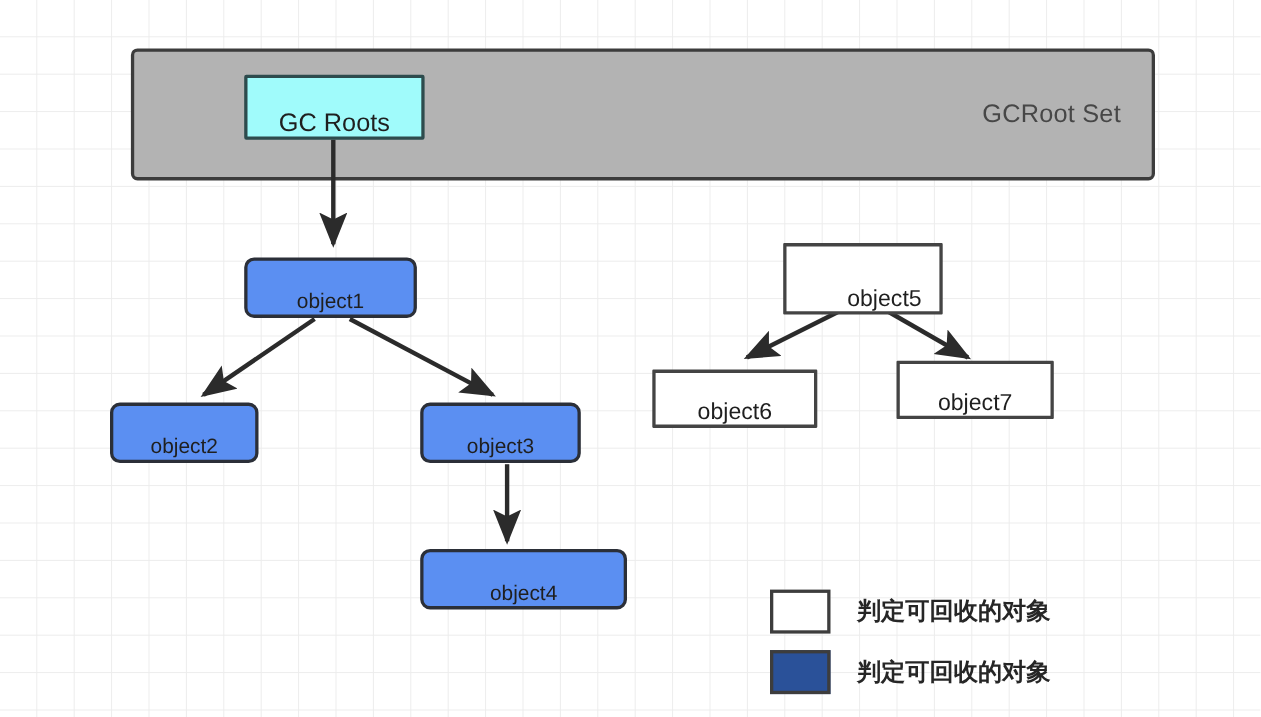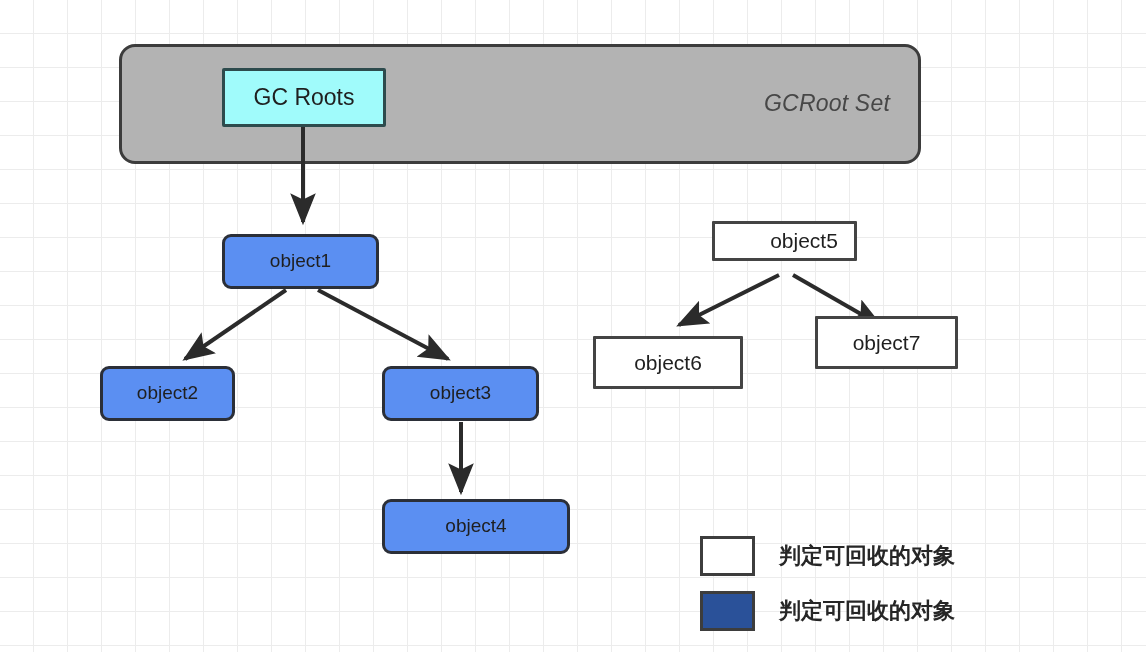--- a/index.html
+++ b/index.html
@@ -18,41 +18,40 @@
       linear-gradient(to bottom, #ececec 1px, transparent 1px);
     background-size: 34px 34px;
     background-position: -1px -1px;
     font-family: "Liberation Sans", "DejaVu Sans", sans-serif;
   }
 
   .node {
     position: absolute;
     box-sizing: border-box;
     display: flex;
-    align-items: center;
+    align-items: flex-end;
     justify-content: center;
     text-align: center;
     color: #1f1f1f;
     line-height: 1.1;
     z-index: 3;
   }
 
   
   .gcroot-set {
     left: 119px;
     top: 44px;
-    width: 802px;
+    width: 931px;
     height: 120px;
     background: #b3b3b3;
     border: 3px solid #3c3c3c;
-    border-radius: 16px;
+    border-radius: 6px;
     justify-content: flex-end;
     align-items: center;
     z-index: 1;
-    font-style: italic;
   }
   .gcroot-set-label {
     font-size: 23px;
     color: #474747;
     padding-right: 28px;
     letter-spacing: .2px;
   }
 
   
   .gc-roots {
@@ -78,25 +77,25 @@
   
   .obj-garbage {
     background: #ffffff;
     border: 3px solid #444444;
     border-radius: 1px;
     font-size: 21px;
   }
 
   #n-object1 { left: 222px;  top: 234px; width: 157px; height: 55px; }
   #n-object2 { left: 100px;  top: 366px; width: 135px; height: 55px; }
-  #n-object3 { left: 382px;  top: 366px; width: 157px; height: 55px; }
+  #n-object3 { left: 382px;  top: 366px; width: 146px; height: 55px; }
   #n-object4 { left: 382px;  top: 499px; width: 188px; height: 55px; }
-  #n-object5 { left: 712px;  top: 221px; width: 145px; height: 40px; padding-left: 39px; }
+  #n-object5 { left: 712px;  top: 221px; width: 145px; height: 65px; padding-left: 39px; }
   #n-object6 { left: 593px;  top: 336px; width: 150px; height: 53px; }
-  #n-object7 { left: 815px;  top: 316px; width: 143px; height: 53px; }
+  #n-object7 { left: 815px;  top: 328px; width: 143px; height: 53px; }
 
   #edges {
     position: absolute;
     left: 0; top: 0;
     width: 1146px;
     height: 652px;
     z-index: 2;
   }
 
   

